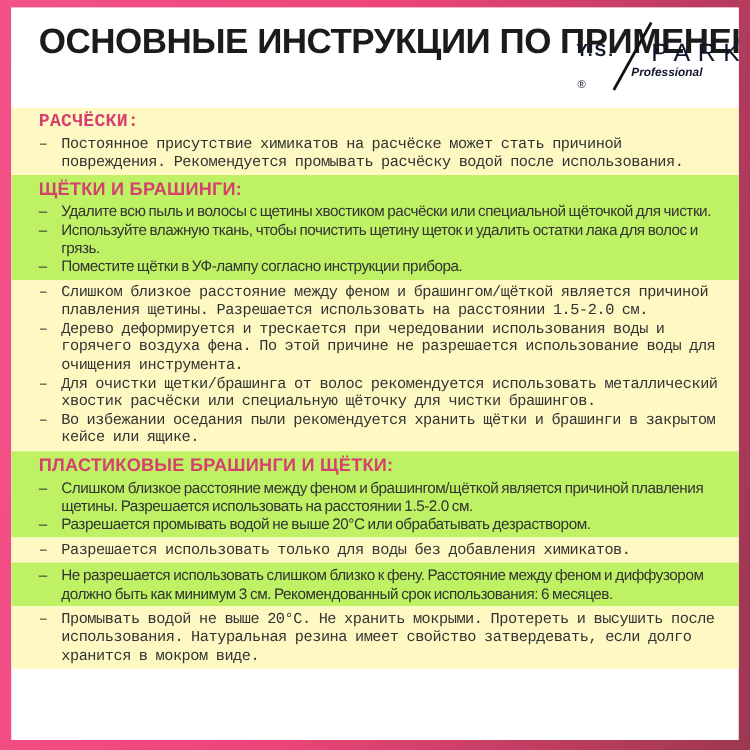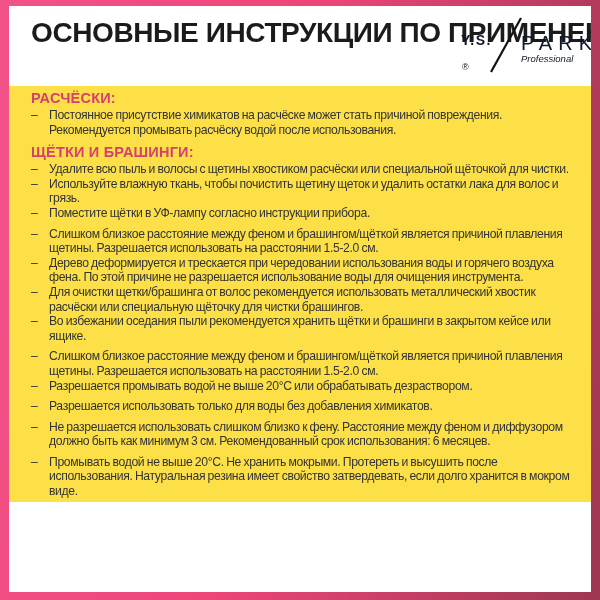--- a/index.html
+++ b/index.html
@@ -14,27 +14,27 @@
 
   
   .header { position:relative; height:80px; background:#ffffff; }
   .title { position:absolute; left:22px; top:13px; color:#1b1b1b;
            font-weight:bold; font-size:28px; line-height:27px;
            letter-spacing:-0.4px; white-space:nowrap; }
   .logo { position:absolute; right:12px; top:10px; width:120px; height:64px;
           color:#0f172a; }
   .logo-ys   { position:absolute; left:2px;  top:16px; font-size:14px; font-weight:bold; letter-spacing:1.5px; }
   .logo-park { position:absolute; left:62px; top:16px; font-size:20px; font-weight:normal; letter-spacing:6px; }
-  .logo-prof { position:absolute; left:46px; top:37px; font-size:9.5px; font-weight:normal; font-style:italic;margin-left:16px; }
+  .logo-prof { position:absolute; left:46px; top:37px; font-size:9.5px; font-weight:bold; font-style:italic; }
   .logo-reg  { position:absolute; left:3px;  top:46px; font-size:9px; }
   .logo-slash-svg { position:absolute; left:0; top:0; width:120px; height:64px; }
 
   
-  .section { padding:3px 8px 3px 22px; background:#fde047; }
-  .section.pink { background:#fde047; }
+  .section { padding:3px 8px 3px 22px; background:#bef264; }
+  .section.pink { background:#fef9c3;font-family:Liberation Mono, monospace; }
   .section-heading { margin:1px 0 1px 0; font-size:14.5px; line-height:17px;
                      font-weight:bold; color:#d6406e; letter-spacing:0.2px; }
   .bullet { display:flex; color:#333333; font-size:12.2px; line-height:14.6px;
             letter-spacing:-0.35px; word-spacing:-0.6px; }
   .bullet .dash { width:18px; flex:none; }
   .bullet .btext { flex:1; }
 </style>
 </head>
 <body>
 
@@ -98,20 +98,21 @@
               <span class="dash">–</span>
               <span class="btext">Для очистки щетки/брашинга от волос рекомендуется использовать металлический хвостик расчёски или специальную щёточку для чистки брашингов.</span>
             </div>
             <div class="bullet">
               <span class="dash">–</span>
               <span class="btext">Во избежании оседания пыли рекомендуется хранить щётки и брашинги в закрытом кейсе или ящике.</span>
             </div>
           </div>
   </div>
         <div class="section white">
+    <h2 class="section-heading">ПЛАСТИКОВЫЕ БРАШИНГИ И ЩЁТКИ:</h2>
     <div>
             <div class="bullet">
               <span class="dash">–</span>
               <span class="btext">Слишком близкое расстояние между феном и брашингом/щёткой является причиной плавления щетины. Разрешается использовать на расстоянии 1.5-2.0 см.</span>
             </div>
             <div class="bullet">
               <span class="dash">–</span>
               <span class="btext">Разрешается промывать водой не выше 20°C или обрабатывать дезраствором.</span>
             </div>
           </div>

